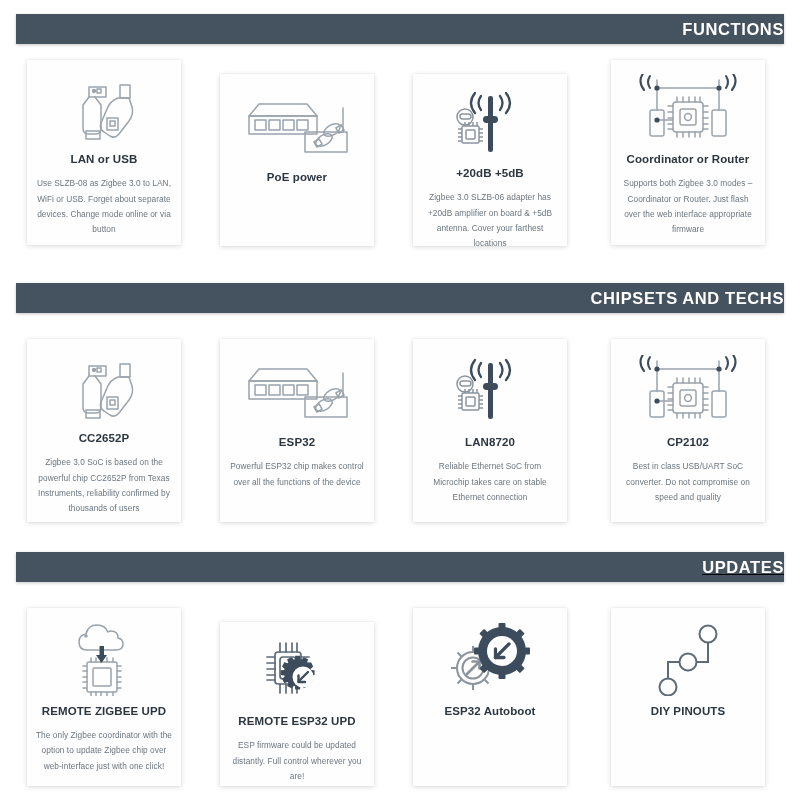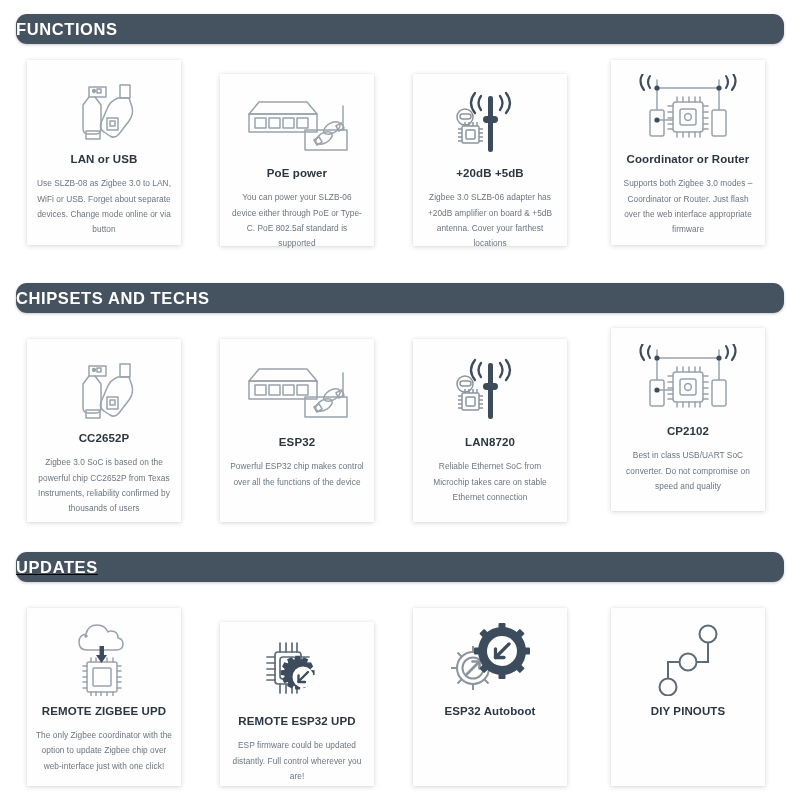--- a/index.html
+++ b/index.html
@@ -14,23 +14,22 @@
 
   
   .band {
     position: absolute;
     left: 16px;
     width: 768px;
     height: 30px;
     background: #45525f;
     display: flex;
     align-items: center;
-    justify-content: flex-start;
+    justify-content: flex-end;
     box-shadow: 0 1px 3px rgba(0,0,0,0.22);
-    border-radius: 11px;
   }
   .band-title {
     color: #ffffff;
     font-size: 16.5px;
     font-weight: bold;
     letter-spacing: 0.6px;
   }
 
   
   .card {
@@ -115,21 +114,20 @@
           <path d="M68 62 h42 v-20 h-42 z"></path>
           <path d="M106 42 v-24"></path>
           <ellipse cx="95" cy="40" rx="9" ry="5" transform="rotate(-30 95 40)"></ellipse>
           <ellipse cx="87" cy="50" rx="9" ry="5" transform="rotate(-30 87 50)"></ellipse>
           <rect x="100" y="36" width="6" height="6" transform="rotate(-30 103 39)"></rect>
           <rect x="78" y="50" width="6" height="6" transform="rotate(-30 81 53)"></rect>
         </g>
       </svg>
     </div>
     <div class="card-title">PoE power</div>
-    <div class="card-body">You can power your SLZB-06 device either through PoE or Type-C. PoE 802.5af standard is supported</div>
   </div>
 
   <div class="card" style="left:413px; top:74px; height:172px;">
     <div class="card-art">
       <svg width="100" height="72" viewBox="0 0 100 72">
         <g class="fl">
           <rect x="48" y="8" width="5" height="56" rx="2.2"></rect>
         </g>
         <g fill="none" stroke="#3d4c5c" stroke-width="2.3" stroke-linecap="round">
           <path d="M41 22 q-5 -7 0 -14"></path>
@@ -262,21 +260,21 @@
           <path d="M25 38 v-4 M29 38 v-4 M33 38 v-4 M37 38 v-4"></path>
           <circle cx="25" cy="29" r="8"></circle>
           <rect x="20" y="26" width="11" height="5" rx="2.4"></rect>
         </g>
       </svg>
     </div>
     <div class="card-title">LAN8720</div>
     <div class="card-body">Reliable Ethernet SoC from Microchip takes care on stable Ethernet connection</div>
   </div>
 
-  <div class="card" style="left:611px; top:328px; height:183px;">
+  <div class="card" style="left:611px; top:339px; height:183px;">
     <div class="card-art">
       <svg width="118" height="72" viewBox="0 0 118 72">
         <g class="ln">
           <path d="M28 14 v-8"></path>
           <rect x="21" y="36" width="14" height="26" rx="2"></rect>
           <path d="M28 36 v-22"></path>
           <path d="M90 14 v-8"></path>
           <rect x="83" y="36" width="14" height="26" rx="2"></rect>
           <path d="M90 36 v-22"></path>
           <path d="M28 14 h62"></path>

